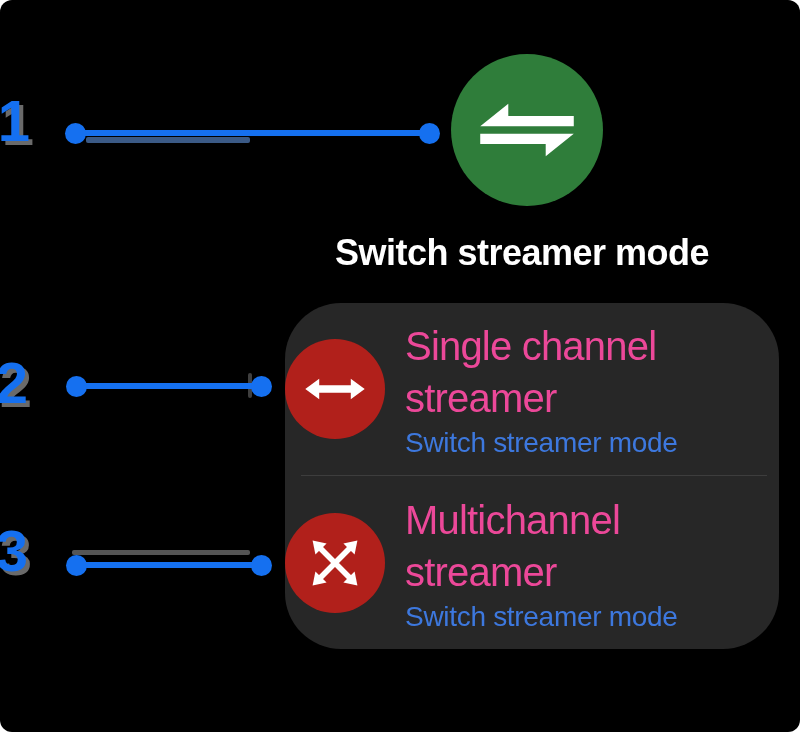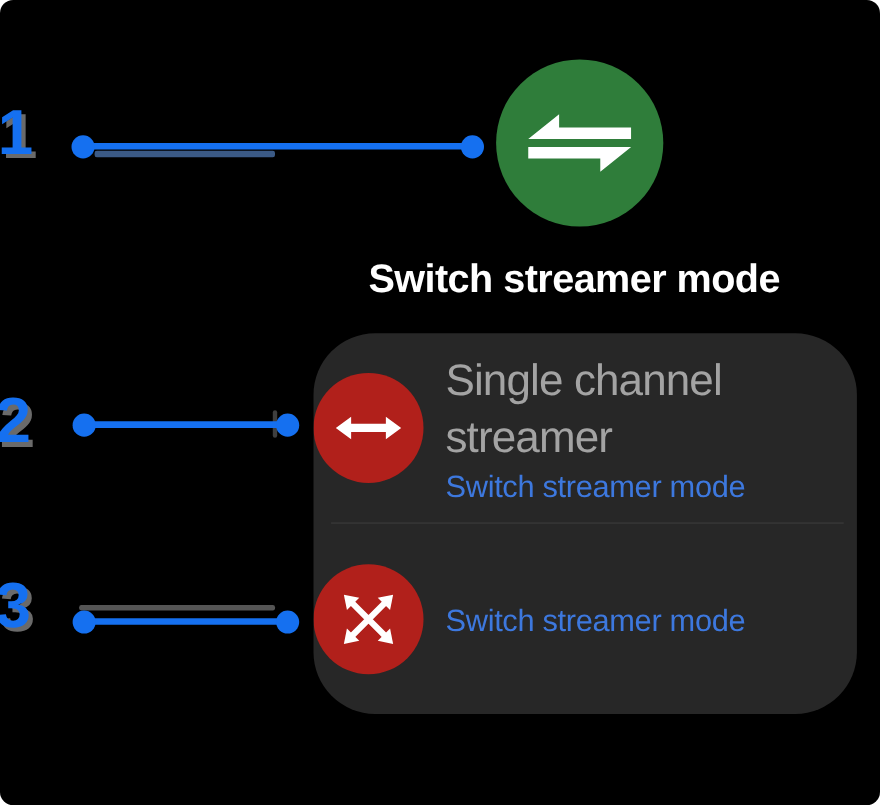--- a/index.html
+++ b/index.html
@@ -105,21 +105,21 @@
     display: flex;
     align-items: center;
     justify-content: center;
   }
   .row-body { margin-left: 20px; }
   .row-title {
     width: 330px;
     font-size: 40px;
     line-height: 52px;
     letter-spacing: -0.8px;
-    color: #a3a3a3;
+    color: #ec4899;
   }
   .row-sub {
     margin-top: 4px;
     font-size: 28px;
     line-height: 30px;
     letter-spacing: -0.3px;
     color: #3d78de;
   }
   .divider {
     height: 1px;
@@ -184,19 +184,20 @@
       <div class="row-icon">
         <svg width="56" height="56" viewBox="0 0 60 60" aria-hidden="true">
           <path d="M14,14 L46,46 M46,14 L14,46" stroke="#ffffff" stroke-width="6" fill="none"></path>
           <polygon points="6,6 21,9 9,21" fill="#ffffff"></polygon>
           <polygon points="54,6 51,21 39,9" fill="#ffffff"></polygon>
           <polygon points="6,54 9,39 21,51" fill="#ffffff"></polygon>
           <polygon points="54,54 39,51 51,39" fill="#ffffff"></polygon>
         </svg>
       </div>
       <div class="row-body">
+        <div class="row-title">Multichannel streamer</div>
         <div class="row-sub">Switch streamer mode</div>
       </div>
     </div>
 
   </div>
 
 </div>
 
 </body></html>

